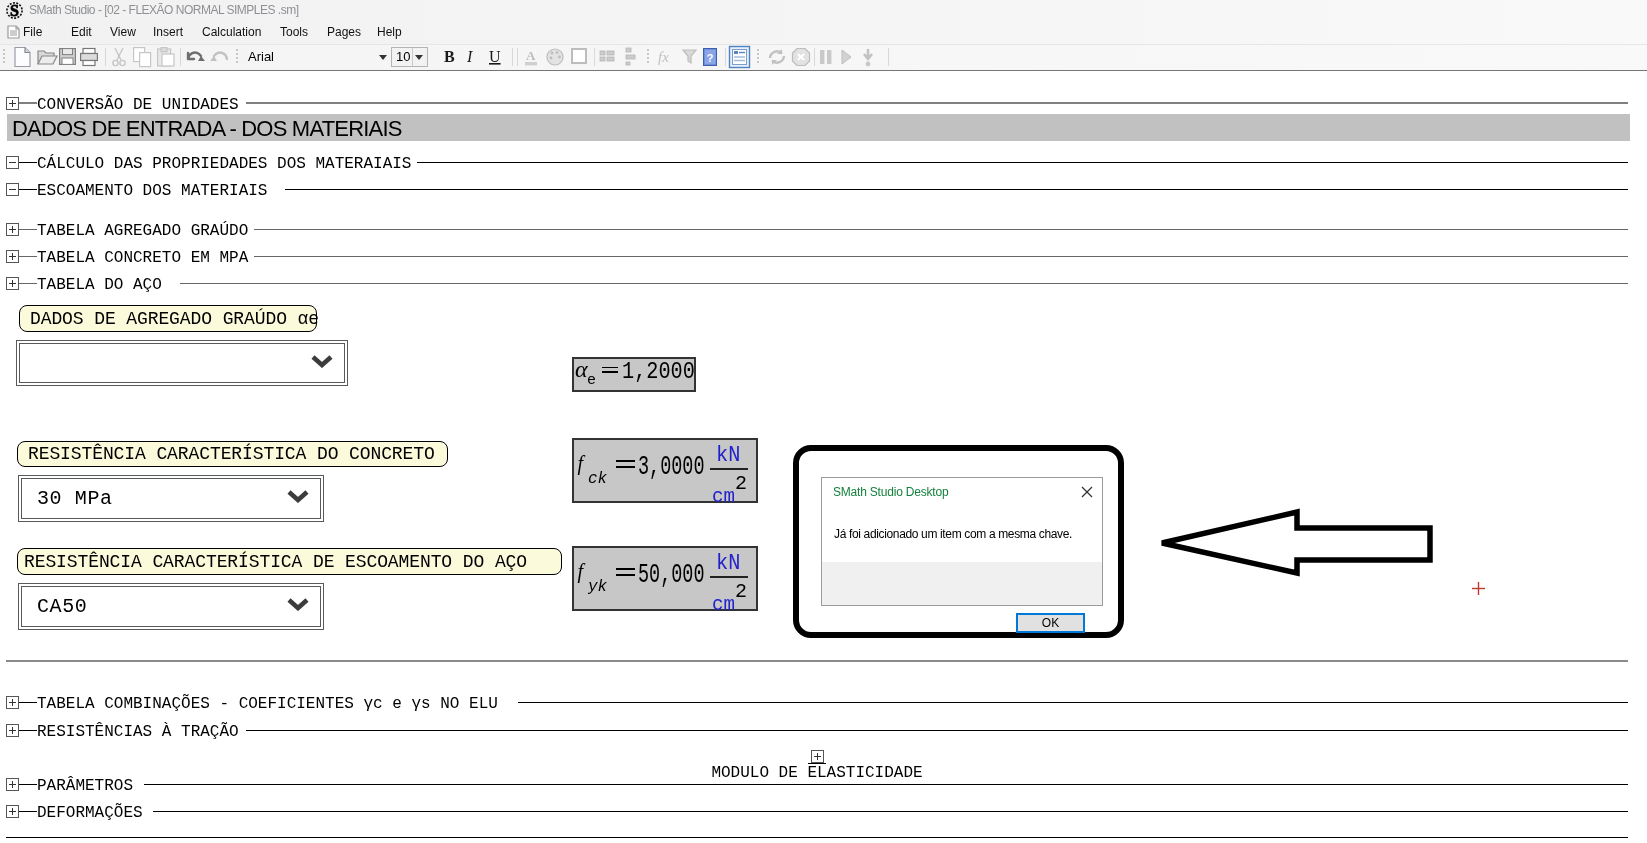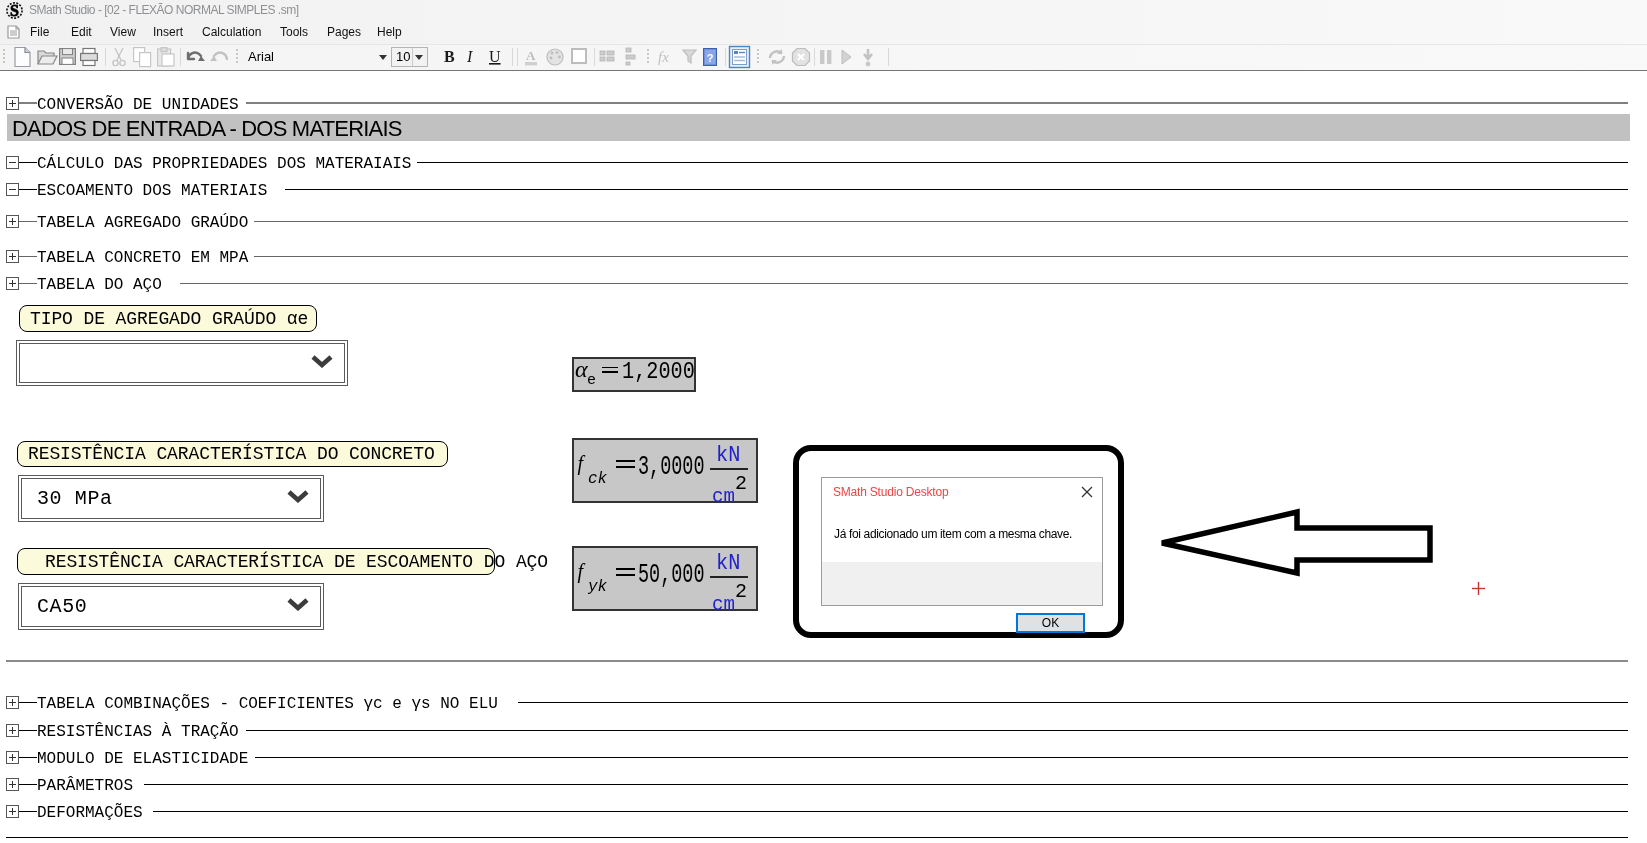--- a/index.html
+++ b/index.html
@@ -47,21 +47,21 @@
 <div id="menubar"></div>
 <svg class="abs" style="left:7px;top:25px" width="13" height="14" viewBox="0 0 13 14">
   <path d="M1 1 h8 l3 3 v9 h-11 z" fill="#fff" stroke="#9a9a9a" stroke-width="1.2"></path>
   <path d="M9 1 v3 h3" fill="none" stroke="#9a9a9a" stroke-width="1.2"></path>
   <g stroke="#9a9a9a" stroke-width="1">
       <line x1="3" y1="6" x2="10" y2="6"></line>
       <line x1="3" y1="8" x2="10" y2="8"></line>
       <line x1="3" y1="10" x2="10" y2="10"></line>
     </g>
 </svg>
-<div class="mi" style="left:30px">File</div>
+<div class="mi" style="left:23px">File</div>
 <div class="mi" style="left:71px">Edit</div>
 <div class="mi" style="left:110px">View</div>
 <div class="mi" style="left:153px">Insert</div>
 <div class="mi" style="left:202px">Calculation</div>
 <div class="mi" style="left:280px">Tools</div>
 <div class="mi" style="left:327px">Pages</div>
 <div class="mi" style="left:377px">Help</div>
 
 <div id="toolbar"></div>
 <svg class="abs" style="left:0;top:44px" width="1647" height="26" viewBox="0 0 1647 26">
@@ -244,21 +244,21 @@
   <div class="conn" style="background:#000;"></div>
   <div class="slabel">CÁLCULO DAS PROPRIEDADES DOS MATERAIAIS</div>
   <div class="sline" style="margin-left:6px;height:1px;background:#000;"></div>
 </div>
 <div class="sect" style="top:182px;">
   <div class="pmbox"><i></i></div>
   <div class="conn" style="background:#000;"></div>
   <div class="slabel">ESCOAMENTO DOS MATERIAIS</div>
   <div class="sline" style="margin-left:18px;height:1px;background:#000;"></div>
 </div>
-<div class="sect" style="top:214px;text-align:right;">
+<div class="sect" style="top:222px;text-align:right;">
   <div class="pmbox plus"><i></i><b></b></div>
   <div class="conn" style="background:#666;"></div>
   <div class="slabel">TABELA AGREGADO GRAÚDO</div>
   <div class="sline" style="margin-left:6px;height:1px;background:#666;"></div>
 </div>
 <div class="sect" style="top:249px;">
   <div class="pmbox plus"><i></i><b></b></div>
   <div class="conn" style="background:#666;"></div>
   <div class="slabel">TABELA CONCRETO EM MPA</div>
   <div class="sline" style="margin-left:6px;height:1px;background:#666;"></div>
@@ -276,21 +276,21 @@
   <div class="conn" style="background:#000;"></div>
   <div class="slabel">TABELA COMBINAÇÕES - COEFICIENTES γc e γs NO ELU</div>
   <div class="sline" style="margin-left:20px;height:1px;background:#000;"></div>
 </div>
 <div class="sect" style="top:723px;">
   <div class="pmbox plus"><i></i><b></b></div>
   <div class="conn" style="background:#000;"></div>
   <div class="slabel">RESISTÊNCIAS À TRAÇÃO</div>
   <div class="sline" style="margin-left:7px;height:1px;background:#000;"></div>
 </div>
-<div class="sect" style="top:750px;">
+<div class="sect" style="top:750px;flex-direction:column;">
   <div class="pmbox plus"><i></i><b></b></div>
   <div class="conn" style="background:#000;"></div>
   <div class="slabel">MODULO DE ELASTICIDADE</div>
   <div class="sline" style="margin-left:7px;height:1px;background:#000;"></div>
 </div>
 <div class="sect" style="top:777px;">
   <div class="pmbox plus"><i></i><b></b></div>
   <div class="conn" style="background:#000;"></div>
   <div class="slabel">PARÂMETROS</div>
   <div class="sline" style="margin-left:11px;height:1px;background:#000;"></div>
@@ -299,23 +299,23 @@
   <div class="pmbox plus"><i></i><b></b></div>
   <div class="conn" style="background:#000;"></div>
   <div class="slabel">DEFORMAÇÕES</div>
   <div class="sline" style="margin-left:10px;height:1px;background:#000;"></div>
 </div>
 <div class="abs" style="left:6px;top:837px;width:1622px;height:1px;background:#000;"></div>
 
 <div class="abs" style="left:7px;top:114px;width:1623px;height:27px;background:#c1c1c1;"></div>
 <div class="abs" style="left:12px;top:116px;font-size:22px;color:#000;letter-spacing:-0.8px;">DADOS DE ENTRADA - DOS MATERIAIS</div>
 
-<div class="ylabel" style="left:19px;top:305px;width:298px;height:27px;padding-left:10px;">TIPO DE AGREGADO GRAÚDO αe</div>
+<div class="ylabel" style="left:19px;top:305px;width:298px;height:27px;padding-left:10px;">DADOS DE AGREGADO GRAÚDO αe</div>
 <div class="ylabel" style="left:17px;top:441px;width:431px;height:26px;padding-left:10px;">RESISTÊNCIA CARACTERÍSTICA DO CONCRETO</div>
-<div class="ylabel" style="left:17px;top:548px;width:478px;height:27px;padding-left:27px;">RESISTÊNCIA CARACTERÍSTICA DE ESCOAMENTO DO AÇO</div>
+<div class="ylabel" style="left:17px;top:548px;width:545px;height:27px;padding-left:6px;">RESISTÊNCIA CARACTERÍSTICA DE ESCOAMENTO DO AÇO</div>
 
 <div class="combo" style="left:16px;top:340px;width:326px;height:40px;">
   <div class="inner">
     <svg style="position:absolute;right:11px;top:11px" width="22" height="13" viewBox="0 0 22 13">
         <polyline points="2,2 11,10 20,2" fill="none" stroke="#3c3c3c" stroke-width="4.6"></polyline>
       </svg>
   </div>
 </div>
 <div class="combo" style="left:18px;top:475px;width:300px;height:41px;">
   <div class="inner"><span style="padding-left:15px;">30 MPa</span>
@@ -359,21 +359,21 @@
   <div style="position:absolute;left:42px;top:26.2px;width:18.7px;height:2.2px;background:#000;"></div>
   <span class="mono" style="position:absolute;left:64.2px;top:11px;font-size:28px;transform:scaleX(0.66);transform-origin:0 0;">50,000</span>
   <span class="mono blue" style="position:absolute;left:142px;top:3px;font-size:22px;transform:scaleX(0.92);transform-origin:0 0;">kN</span>
   <div style="position:absolute;left:135.8px;top:28.3px;width:37.8px;height:2px;background:#222;"></div>
   <span class="mono blue" style="position:absolute;left:137.6px;top:45.2px;font-size:21px;transform:scaleX(0.91);transform-origin:0 0;">cm</span>
   <span class="mono" style="position:absolute;left:161px;top:31.7px;font-size:20px;">2</span>
 </div>
 
 <div class="abs" style="left:793px;top:445px;width:331px;height:193px;border:6px solid #000;border-radius:18px;box-sizing:border-box;"></div>
 <div class="abs" style="left:821px;top:477px;width:282px;height:129px;background:#fff;border:1px solid #9b9b9b;box-sizing:border-box;">
-  <div style="position:absolute;left:11px;top:7px;font-size:12px;color:#ef4444;letter-spacing:-0.2px;">SMath Studio Desktop</div>
+  <div style="position:absolute;left:11px;top:7px;font-size:12px;color:#15803d;letter-spacing:-0.2px;">SMath Studio Desktop</div>
   <svg style="position:absolute;right:9px;top:8px" width="12" height="12" viewBox="0 0 12 12">
     <line x1="1" y1="1" x2="11" y2="11" stroke="#333" stroke-width="1.3"></line>
     <line x1="11" y1="1" x2="1" y2="11" stroke="#333" stroke-width="1.3"></line>
   </svg>
   <div style="position:absolute;left:12px;top:49px;font-size:12px;color:#000;letter-spacing:-0.35px;">Já foi adicionado um item com a mesma chave.</div>
   <div style="position:absolute;left:0;bottom:0;width:100%;height:43px;background:#f0f0f0;">
     <div style="position:absolute;right:17px;top:11px;width:69px;height:20px;background:#e1e1e1;border:2px solid #0078d7;box-sizing:border-box;text-align:center;font-size:12px;line-height:16px;margin-top:40px;">OK</div>
   </div>
 </div>
 

